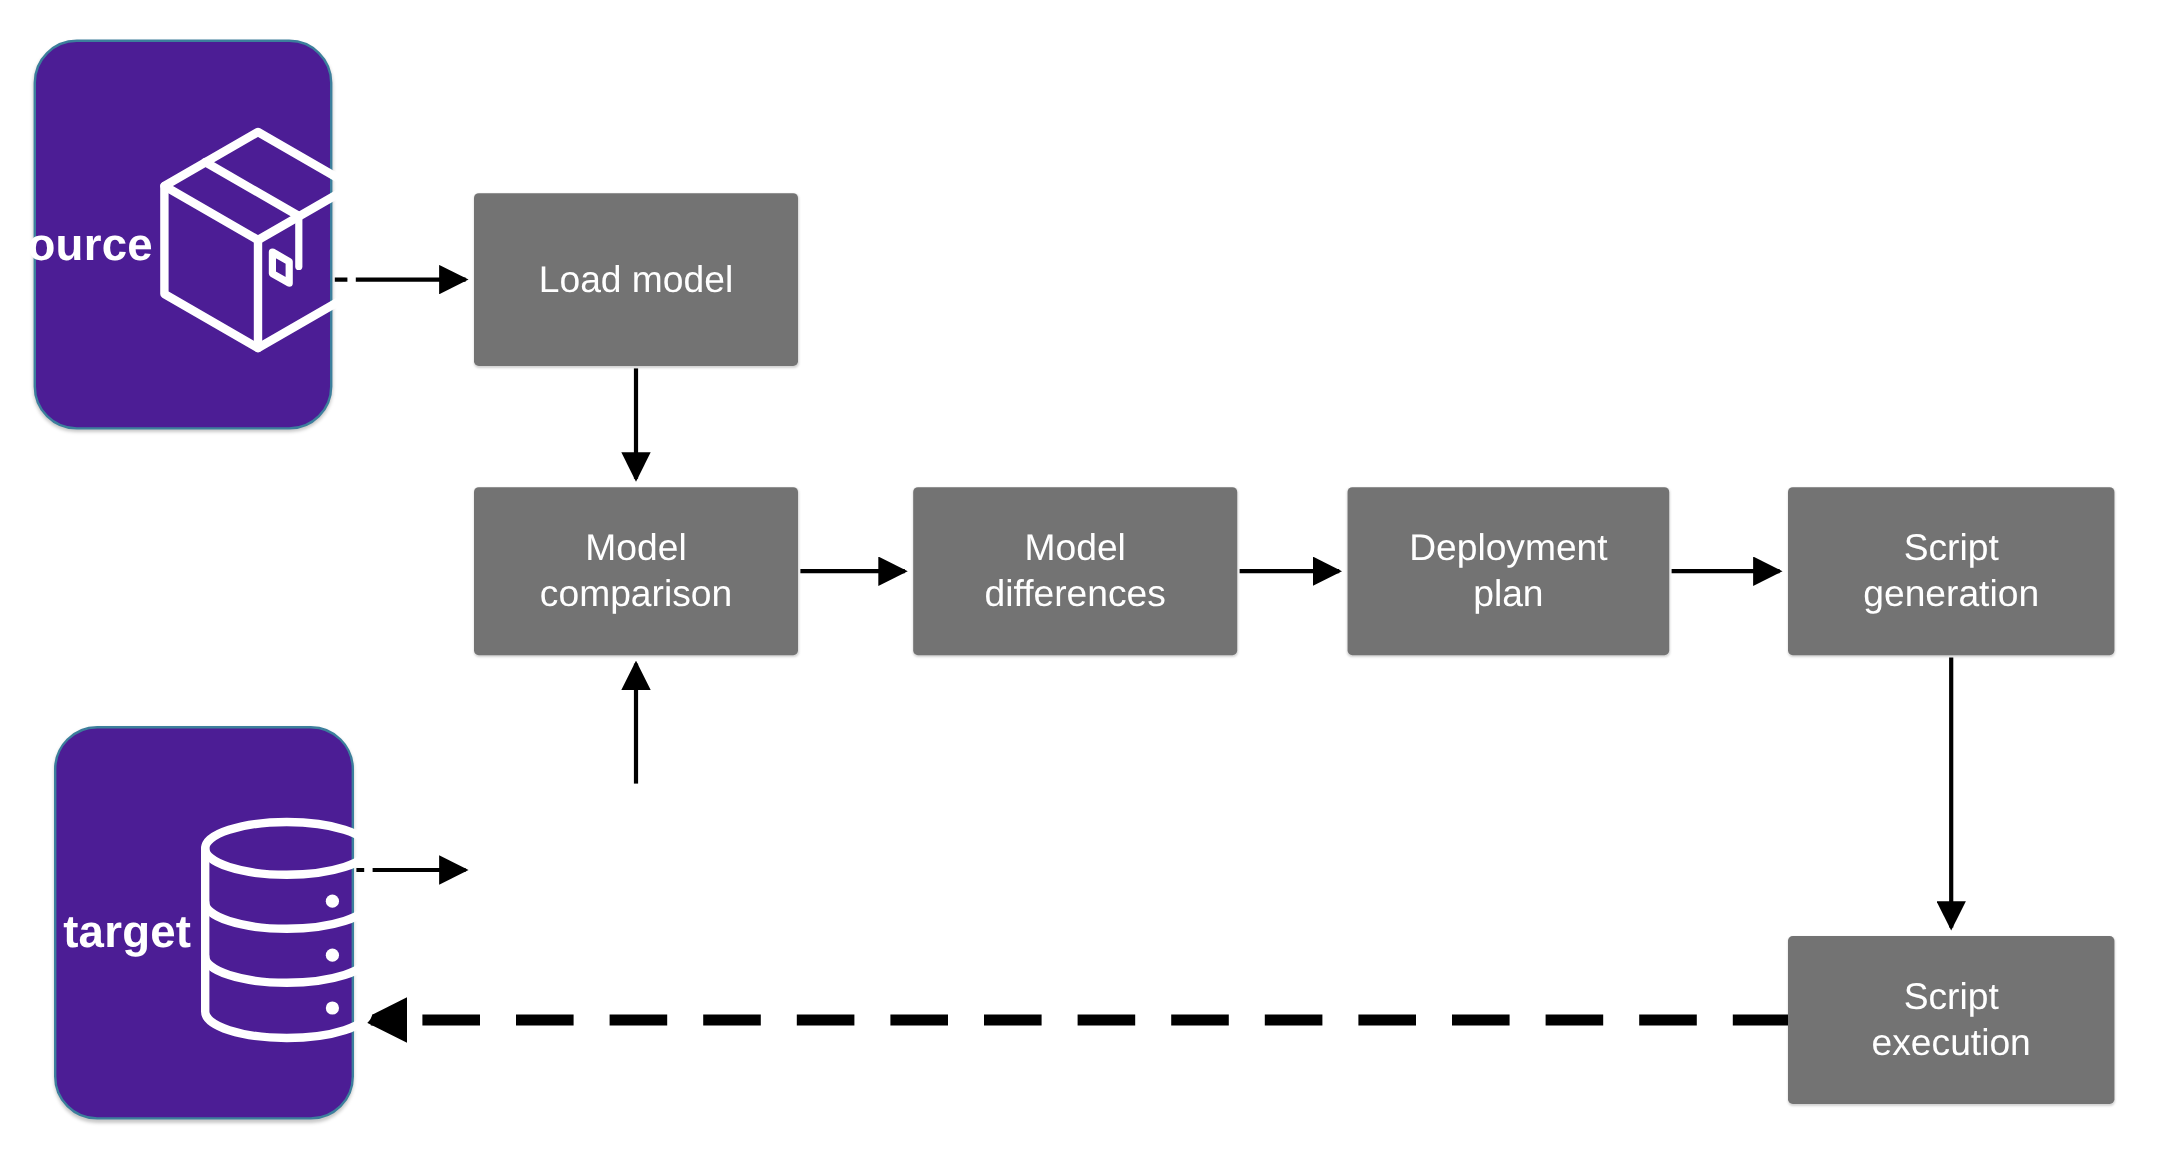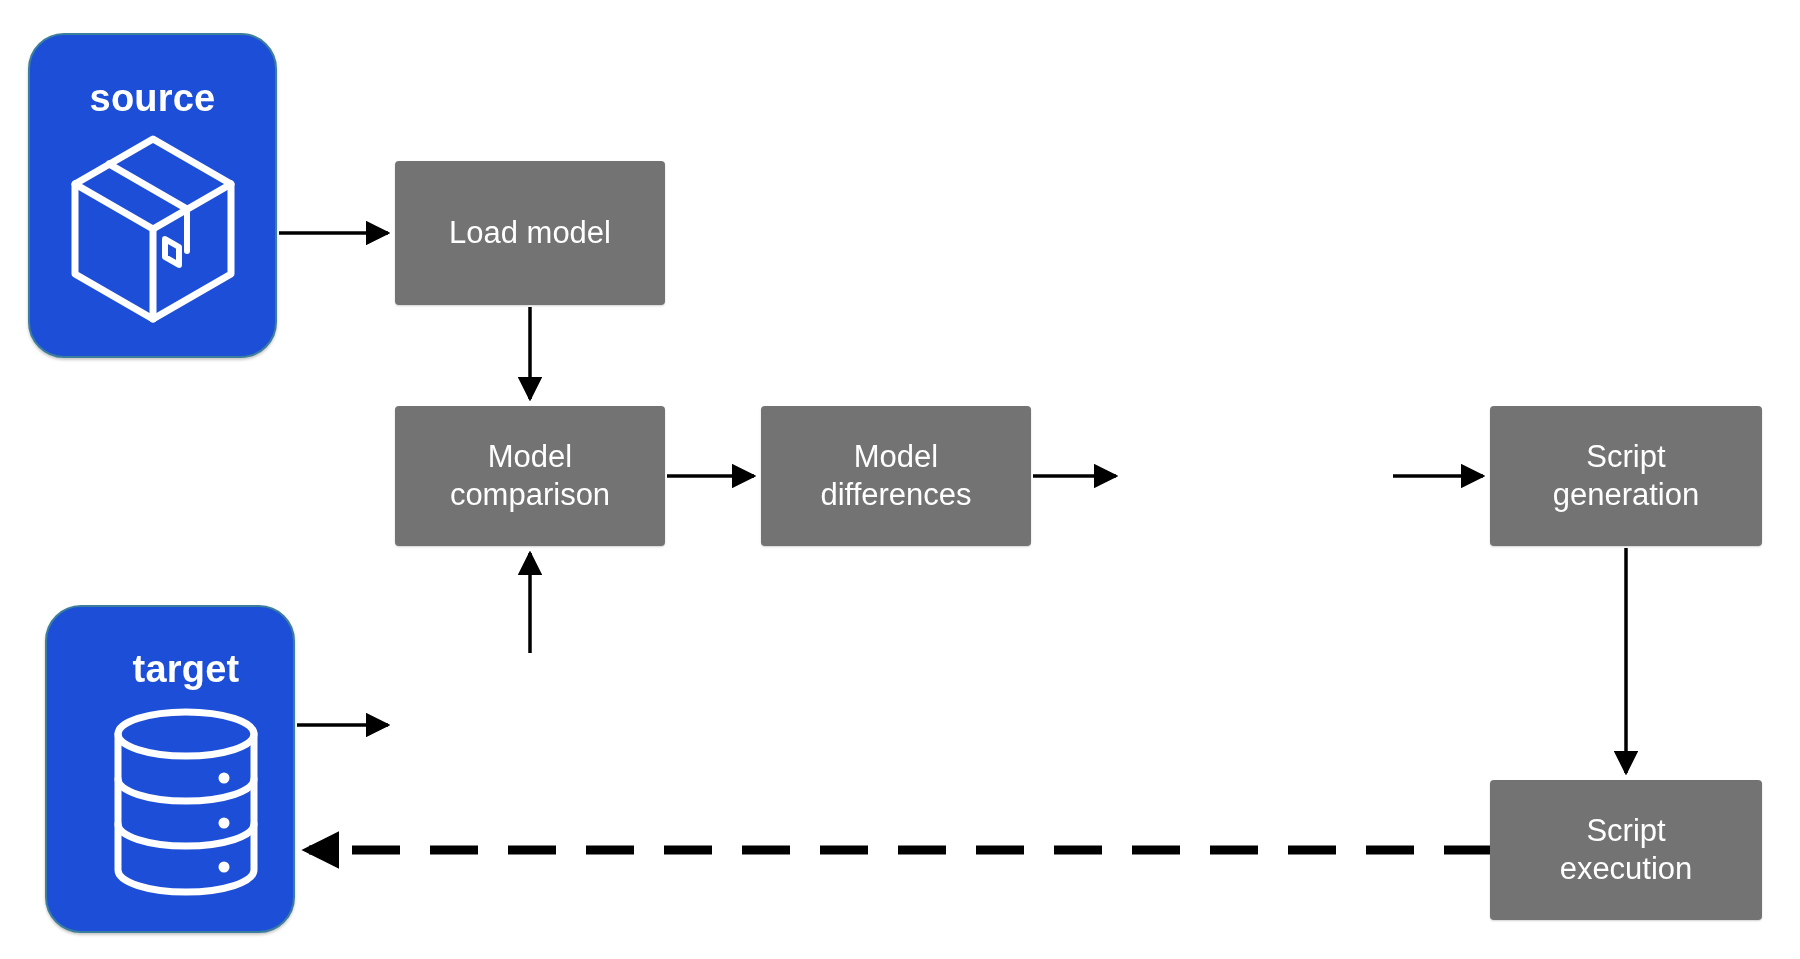--- a/index.html
+++ b/index.html
@@ -29,24 +29,24 @@
   .node {
     position: absolute;
     box-sizing: border-box;
     display: flex;
     align-items: center;
     justify-content: center;
     text-align: center;
     color: #ffffff;
   }
   .endpoint {
-    background: #1d4ed8;
+    background: #4c1d95;
     border: 2px solid #3c7f9c;
     border-radius: 36px;
-    flex-direction: column;
+    flex-direction: row;
     box-shadow: 0 2px 3px rgba(0,0,0,0.22);
   }
   .endpoint .endpoint-title {
     font-weight: bold;
     font-size: 38px;
     letter-spacing: 0.2px;
     line-height: 1;
   }
   .endpoint .endpoint-icon {
     display: block;
@@ -151,20 +151,24 @@
   <div class="node process" id="node-model-comparison">
     <span class="process-label">Model
 comparison</span>
   </div>
 
   <div class="node process" id="node-model-differences">
     <span class="process-label">Model
 differences</span>
   </div>
 
+  <div class="node process" id="node-deployment-plan">
+    <span class="process-label">Deployment
+plan</span>
+  </div>
 
   <div class="node process" id="node-script-generation">
     <span class="process-label">Script
 generation</span>
   </div>
 
 
   <div class="node process" id="node-script-execution">
     <span class="process-label">Script
 execution</span>

